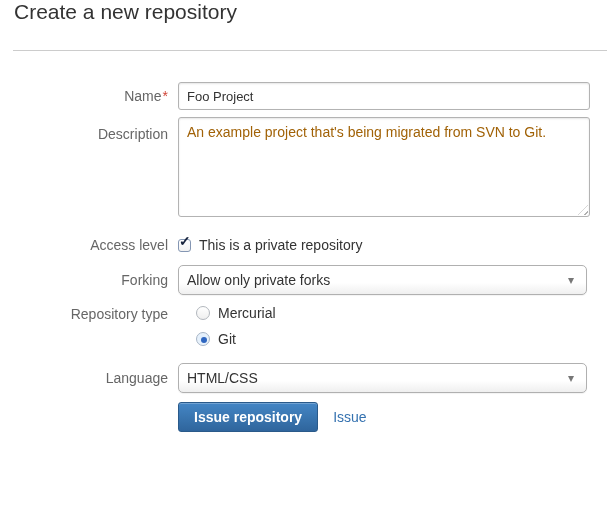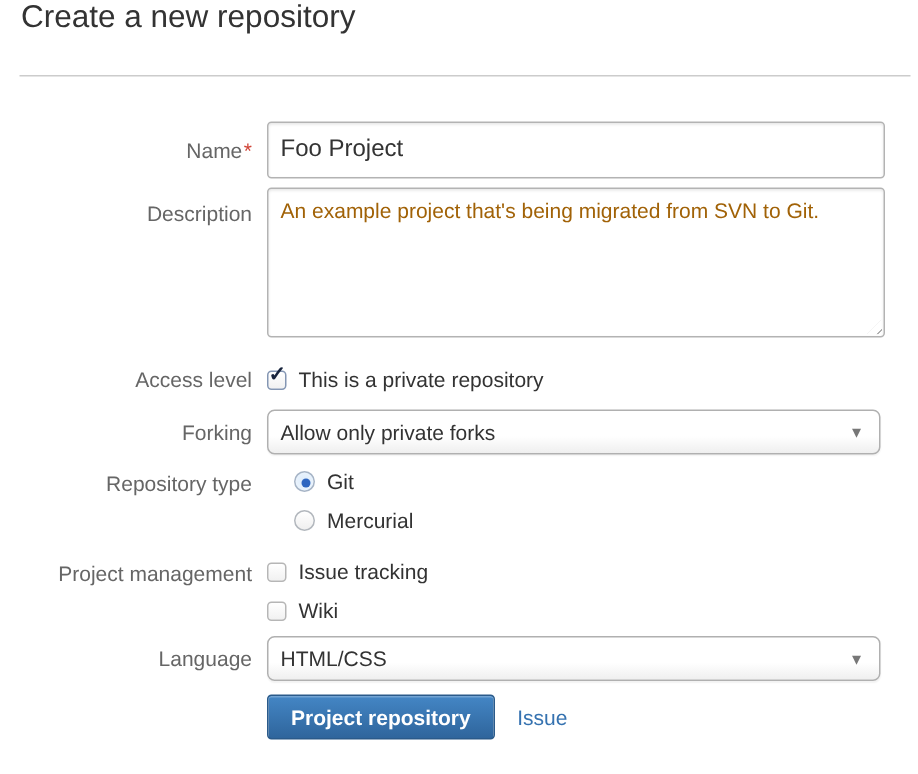--- a/index.html
+++ b/index.html
@@ -36,23 +36,23 @@
     text-align: right;
     color: #666;
     line-height: 20px;
   }
   .lbl-mid { line-height: 30px; }
   .lbl-pt { padding-top: 7px; }
   .lbl-pt2 { padding-top: 1px; }
   .req { color: #d04437; margin-left: 1px; }
   .control { width: 412px; }
   .text-input {
-    width: 412px; height: 38px;
+    width: 412px; height: 28px;
     border: 1px solid #b3b3b3; border-radius: 3px;
-    padding: 0 8px; font-size: 16px; color: #333;
+    padding: 0 8px; font-size: 13px; color: #333;
     font-family: "Liberation Sans", sans-serif;
     box-shadow: inset 0 1px 2px rgba(0,0,0,0.10);
     outline: none; background: #fff;
   }
   .ta-wrap { position: relative; width: 412px; }
   .textarea {
     width: 412px; height: 100px;
     border: 1px solid #b3b3b3; border-radius: 3px;
     padding: 5px 8px; font-size: 14px; color: #a16207;
     font-family: "Liberation Sans", sans-serif;
@@ -166,56 +166,43 @@
       <div class="select">
         <span class="select-value">Allow only private forks</span>
         <span class="select-arrow">▾</span>
       </div>
     </div>
 
     <div class="row row-top mb14">
       <label class="lbl lbl-pt2">Repository type</label>
       <div class="control stack">
         <div class="opt">
+          <span class="radio"></span>
+          <span class="opt-label">Mercurial</span>
+        </div>
+        <div class="opt">
           <span class="radio selected">
               <span class="radio-dot"></span>
             </span>
           <span class="opt-label">Git</span>
         </div>
-        <div class="opt">
-          <span class="radio"></span>
-          <span class="opt-label">Mercurial</span>
-        </div>
-      </div>
-    </div>
-
-    <div class="row row-top mb7">
-      <label class="lbl lbl-pt2">Project management</label>
-      <div class="control stack">
-        <div class="opt">
-          <span class="checkbox"></span>
-          <span class="opt-label">Issue tracking</span>
-        </div>
-        <div class="opt">
-          <span class="checkbox"></span>
-          <span class="opt-label">Wiki</span>
-        </div>
-      </div>
-    </div>
+      </div>
+    </div>
+
 
     <div class="row mb9">
       <label class="lbl lbl-mid">Language</label>
       <div class="select">
         <span class="select-value">HTML/CSS</span>
         <span class="select-arrow">▾</span>
       </div>
     </div>
 
     <div class="row">
       <span class="lbl"></span>
       <div class="control actions">
-        <button type="button" class="btn-primary">Project repository</button>
+        <button type="button" class="btn-primary">Issue repository</button>
         <a class="cancel-link">Issue</a>
       </div>
     </div>
 
   </form>
 </div>
 
 </body></html>

